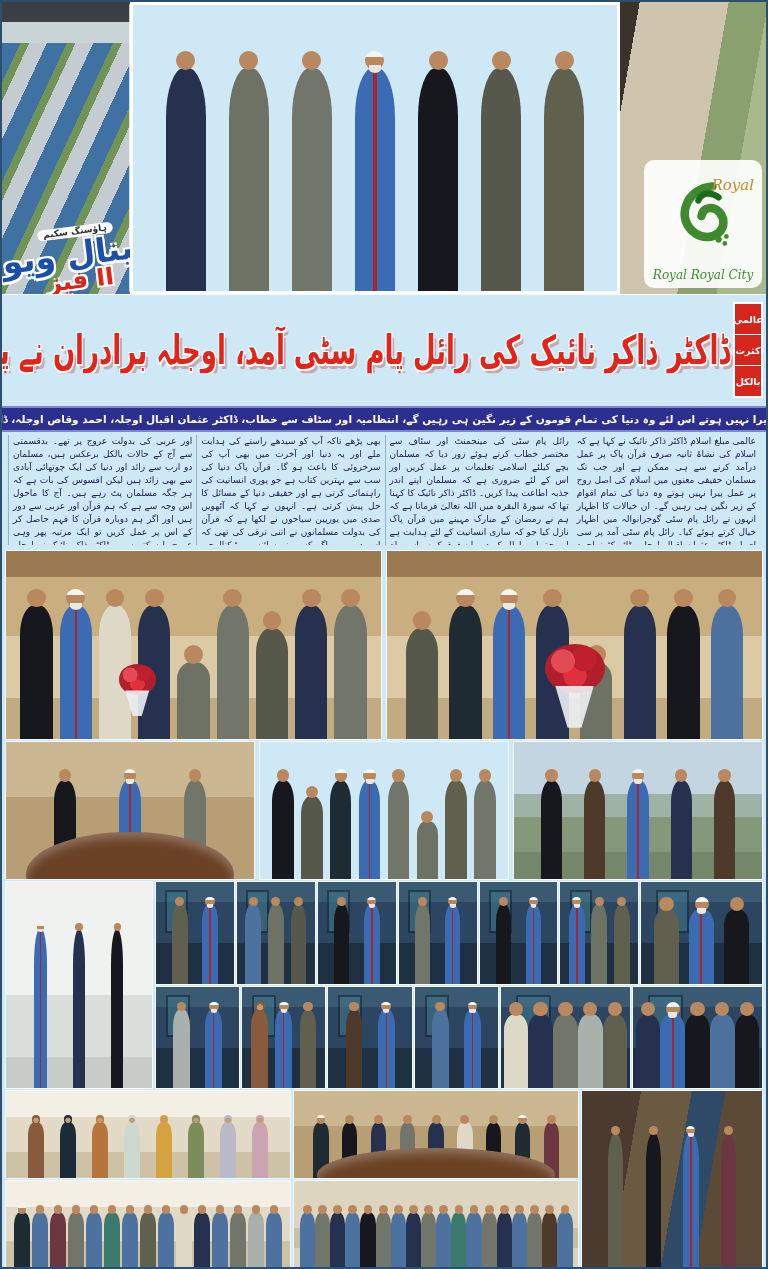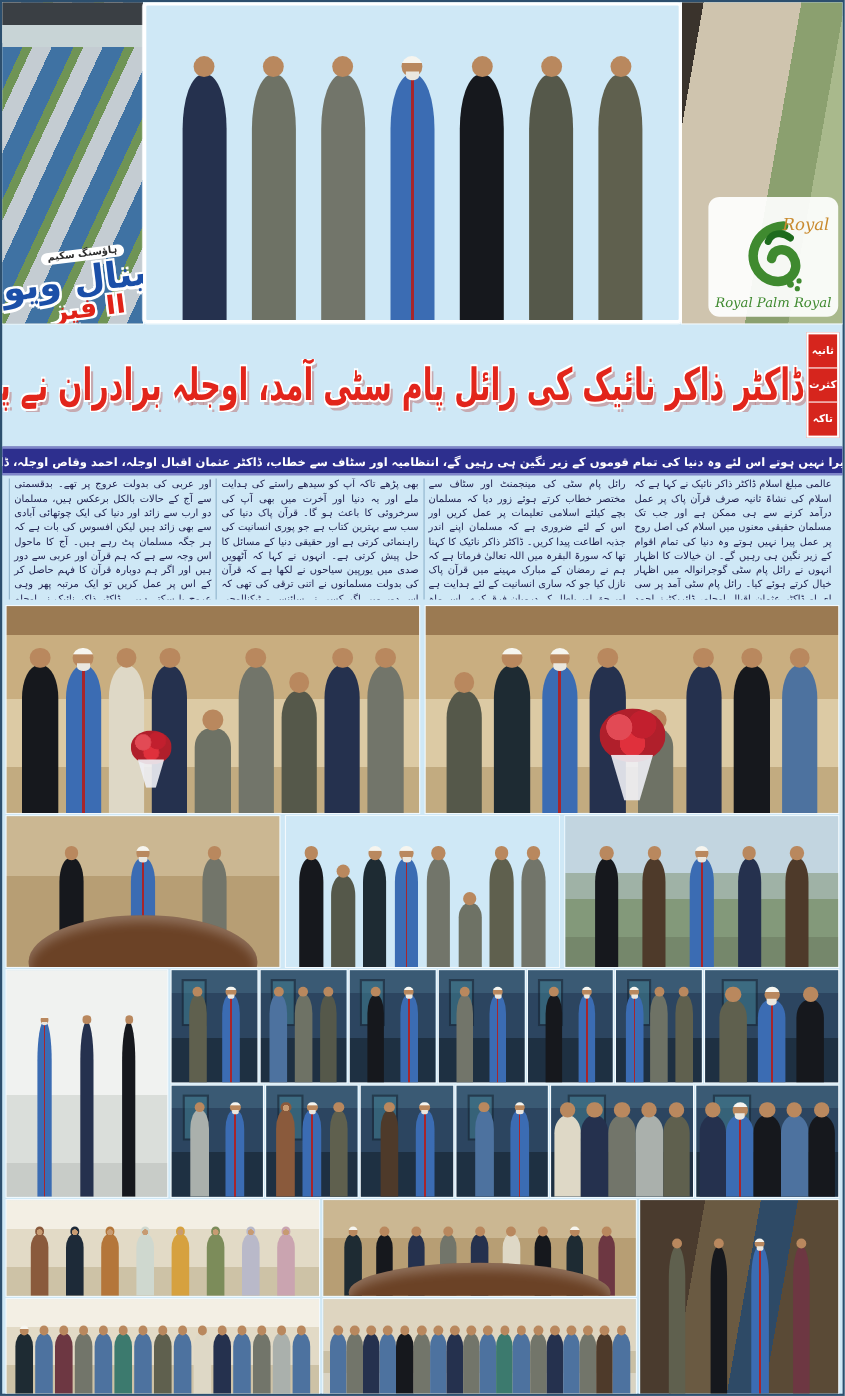--- a/index.html
+++ b/index.html
@@ -56,21 +56,21 @@
     linear-gradient(180deg,#b8c4c6 0 30%,#9fb0b8 30%);}
   .canal-label{position:absolute;left:-4px;bottom:2px;width:160px;transform:rotate(-7deg);text-align:center;z-index:4;line-height:1;}
   .canal-label .scheme{display:inline-block;background:#fff;color:#2a2a2a;font-size:9px;font-weight:bold;padding:1px 6px;border-radius:6px;}
   .canal-label .cname{color:#1b4fa8;font-size:33px;font-weight:800;
     text-shadow:-2px -2px 0 #fff,2px -2px 0 #fff,-2px 2px 0 #fff,2px 2px 0 #fff,0 3px 0 #fff;}
   .canal-label .phase{direction:ltr;color:#e02318;font-size:24px;font-weight:800;margin-top:-2px;
     text-shadow:-2px -2px 0 #fff,2px -2px 0 #fff,-2px 2px 0 #fff,2px 2px 0 #fff;}
   .banner-main{flex:1;border:3px solid #fff;border-radius:4px;}
   .banner-main .person{width:8.5%;height:84%;}
   .rpc{width:146px;flex:0 0 auto;background:linear-gradient(100deg,#3a332c 0 10%,#cfc4ae 10% 55%,#8ba06f 55% 75%,#a9b98c 75%);}
-  .rpc-logo{position:absolute;right:4px;bottom:6px;width:118px;height:109px;background:rgba(255,255,255,.92);border-radius:10px;padding:4px;text-align:center;z-index:4;}
+  .rpc-logo{position:absolute;right:4px;bottom:6px;width:118px;height:128px;background:rgba(255,255,255,.92);border-radius:10px;padding:4px;text-align:center;z-index:4;}
   .rpc-logo .royal{position:absolute;top:16px;right:8px;font-family:"DejaVu Serif",serif;font-style:italic;color:#c98a2e;font-size:15px;}
   .rpc-logo svg{margin-top:8px;}
   .rpc-logo .rpc-name{position:absolute;bottom:6px;left:0;right:0;font-family:"DejaVu Serif",serif;font-style:italic;color:#3f8a2f;font-size:12px;}
   
   .headline-band{height:112px;flex:0 0 auto;position:relative;display:flex;align-items:center;}
   .headline{flex:1;direction:rtl;text-align:center;white-space:nowrap;overflow:hidden;
     padding:0 36px 0 6px;font-size:26px;font-weight:800;color:#e2251b;transform:scaleY(1.55);
     text-shadow:-1px -1px 0 #fff,1px -1px 0 #fff,-1px 1px 0 #fff,1px 1px 0 #fff,3px 3px 0 rgba(180,25,15,.3);}
   .badge{position:absolute;right:3px;top:8px;width:30px;height:96px;background:#d6251d;border:2px solid #fff;
     display:flex;flex-direction:column;z-index:5;}
@@ -153,31 +153,31 @@
     <div class="photo rpc">
       <div class="rpc-logo">
         <div class="royal">Royal</div>
         <svg width="78" height="82" viewBox="0 0 100 100">
           <path d="M62,16 C28,18 14,58 40,76 C62,90 86,70 72,50 C64,40 50,42 48,54" fill="none" stroke="#3f8a2f" stroke-width="11" stroke-linecap="round"></path>
           <path d="M70,30 C60,22 48,24 44,34" fill="none" stroke="#1d6b1d" stroke-width="8" stroke-linecap="round"></path>
           <circle cx="70" cy="84" r="4" fill="#3f8a2f"></circle>
             <circle cx="80" cy="80" r="3" fill="#3f8a2f"></circle>
             <circle cx="78" cy="89" r="3" fill="#3f8a2f"></circle>
         </svg>
-        <div class="rpc-name">Royal Palm Royal</div>
+        <div class="rpc-name">Royal Royal City</div>
       </div>
     </div>
   </div>
 
   <div class="headline-band">
     <div class="headline">ڈاکٹر ذاکر نائیک کی رائل پام سٹی آمد، اوجلہ برادران نے پرتپاک استقبال کیا</div>
     <div class="badge">
-      <span>ثانیہ</span>
+      <span>عالمی</span>
       <span>کثرت</span>
-      <span>تاکہ</span>
+      <span>بالکل</span>
     </div>
   </div>
 
   <div class="subbar">مسلمان حقیقی معنوں میں اسلام کی اصل روح پر عمل پیرا نہیں ہوتے اس لئے وہ دنیا کی تمام قوموں کے زیر نگین ہی رہیں گے، انتظامیہ اور سٹاف سے خطاب، ڈاکٹر عثمان اقبال اوجلہ، احمد وقاص اوجلہ، ڈاکٹر حسن نذیر اوجلہ اور عبداللہ اوجلہ نے گلدستہ پیش کیا</div>
 
   <div class="cols">
     <div class="col">عالمی مبلغ اسلام ڈاکٹر ذاکر نائیک نے کہا ہے کہ اسلام کی نشاۃ ثانیہ صرف قرآن پاک پر عمل درآمد کرنے سے ہی ممکن ہے اور جب تک مسلمان حقیقی معنوں میں اسلام کی اصل روح پر عمل پیرا نہیں ہوتے وہ دنیا کی تمام اقوام کے زیر نگین ہی رہیں گے۔ ان خیالات کا اظہار انہوں نے رائل پام سٹی گوجرانوالہ میں اظہار خیال کرتے ہوئے کیا۔ رائل پام سٹی آمد پر سی ای او ڈاکٹر عثمان اقبال اوجلہ، ڈائریکٹرز احمد وقاص اوجلہ اور ڈاکٹر حسن نذیر اوجلہ، عبداللہ اوجلہ نے ان کا پرتپاک استقبال کیا اور انہیں پھولوں کے گلدستے پیش کئے گئے۔ ڈاکٹر ذاکر نائیک نے اس موقع پر</div>
     <div class="col">رائل پام سٹی کی مینجمنٹ اور سٹاف سے مختصر خطاب کرتے ہوئے زور دیا کہ مسلمان بچے کیلئے اسلامی تعلیمات پر عمل کریں اور اس کے لئے ضروری ہے کہ مسلمان اپنے اندر جذبہ اطاعت پیدا کریں۔ ڈاکٹر ذاکر نائیک کا کہنا تھا کہ سورۃ البقرہ میں اللہ تعالیٰ فرماتا ہے کہ ہم نے رمضان کے مبارک مہینے میں قرآن پاک نازل کیا جو کہ ساری انسانیت کے لئے ہدایت ہے اور حق اور باطل کے درمیان فرق کرے۔ اس ماہ مبارک میں اکثر مسلمان کثرت سے عبادت کرتے ہیں لیکن میری رائے ہے کہ ہر مسلمان ہر روز کم از کم آدھا گھنٹہ قرآن مجید کا عربی کے ساتھ ترجمہ سے</div>
     <div class="col">بھی پڑھے تاکہ آپ کو سیدھے راستے کی ہدایت ملے اور یہ دنیا اور آخرت میں بھی آپ کی سرخروئی کا باعث ہو گا۔ قرآن پاک دنیا کی سب سے بہترین کتاب ہے جو پوری انسانیت کی راہنمائی کرتی ہے اور حقیقی دنیا کے مسائل کا حل پیش کرتی ہے۔ انہوں نے کہا کہ آٹھویں صدی میں یورپین سیاحوں نے لکھا ہے کہ قرآن کی بدولت مسلمانوں نے اتنی ترقی کی تھی کہ اس دور میں اگر کسی نے سائنس و ٹیکنالوجی کے بارے میں ریسرچ کرنا ہوتی تھی تو اس پر فرض تھا کہ وہ عربی سیکھے تاکہ دنیا کے جدید علوم اور سائنس و ٹیکنالوجی سے استفادہ کر سکے۔ یہ اس لئے تھا کہ مسلمان قرآن</div>
     <div class="col">اور عربی کی بدولت عروج پر تھے۔ بدقسمتی سے آج کے حالات بالکل برعکس ہیں، مسلمان دو ارب سے زائد اور دنیا کی ایک چوتھائی آبادی سے بھی زائد ہیں لیکن افسوس کی بات ہے کہ ہر جگہ مسلمان پٹ رہے ہیں۔ آج کا ماحول اس وجہ سے ہے کہ ہم قرآن اور عربی سے دور ہیں اور اگر ہم دوبارہ قرآن کا فہم حاصل کر کے اس پر عمل کریں تو ایک مرتبہ پھر وہی عروج پا سکتے ہیں۔ ڈاکٹر ذاکر نائیک نے اوجلہ برادران کی طرف سے ان کے شاندار استقبال پر ان کا شکریہ ادا کیا اور تمام شرکاء کی ترقی و خوشحالی کیلئے دعا کی۔</div>

